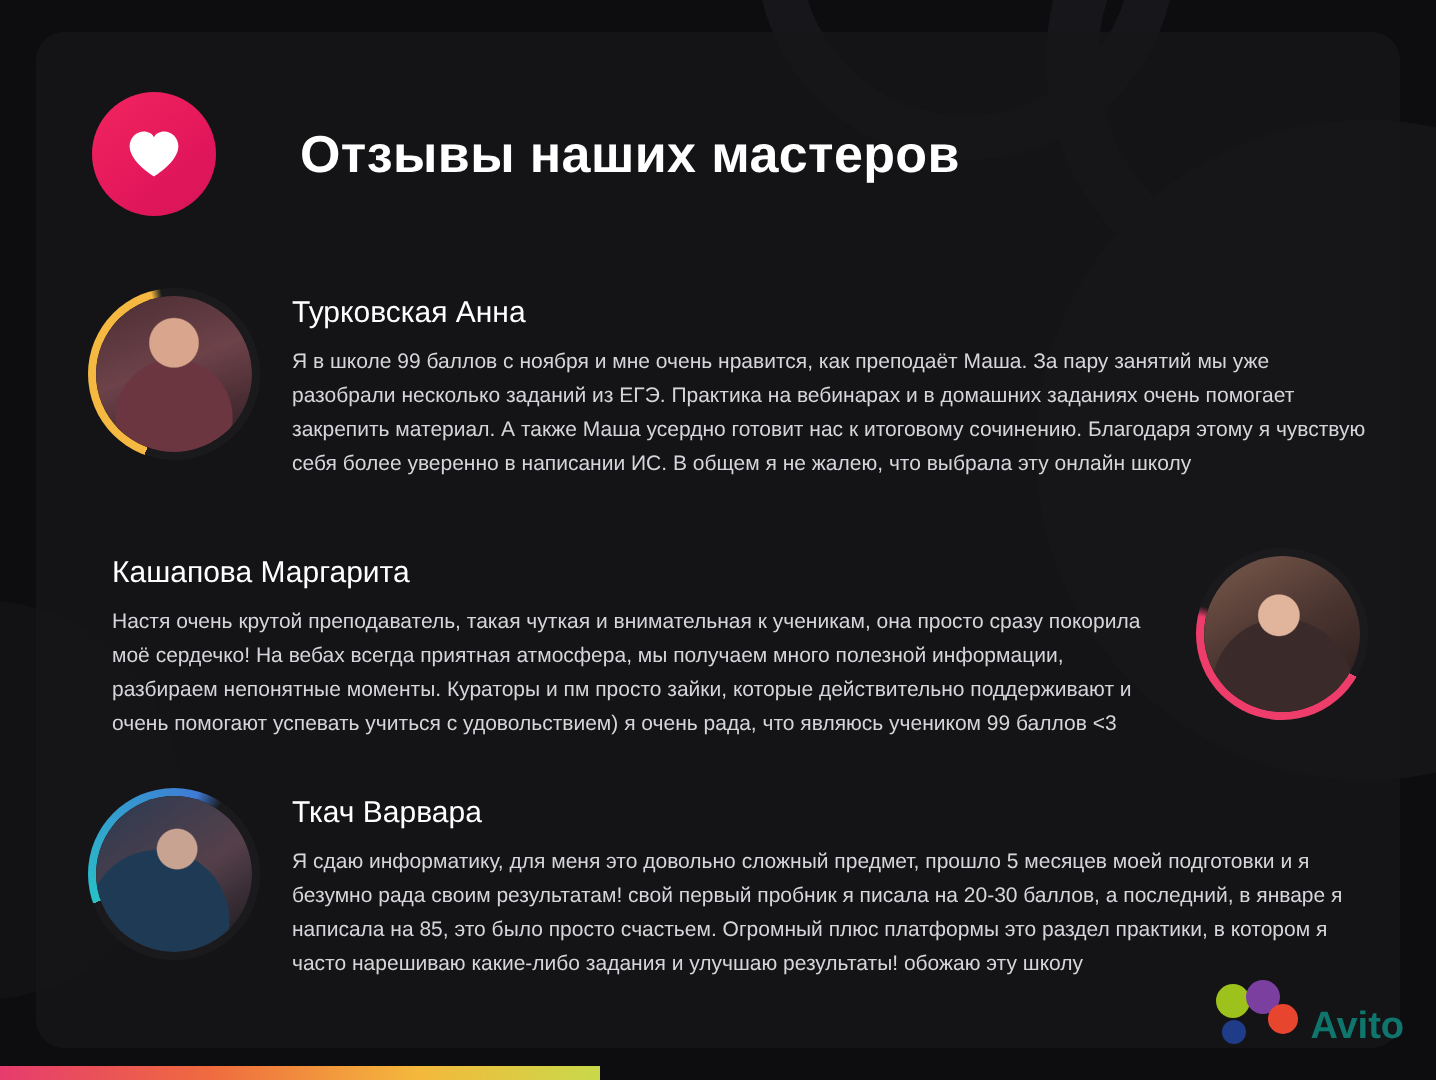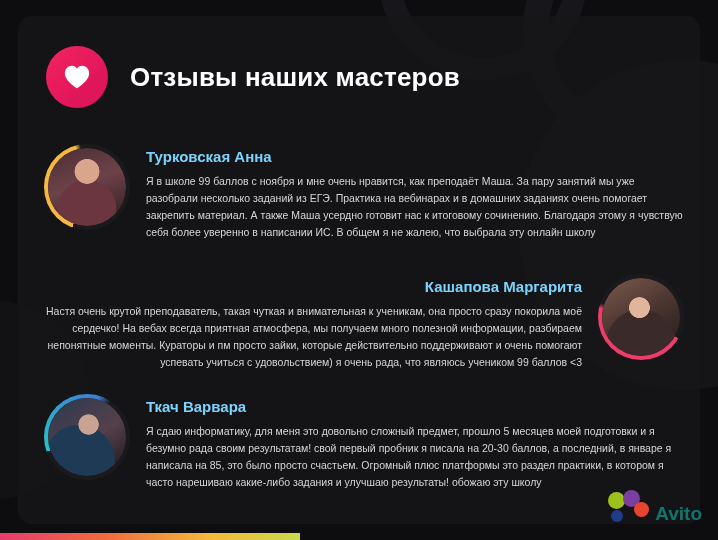--- a/index.html
+++ b/index.html
@@ -62,20 +62,21 @@
     background: linear-gradient(140deg, #f2255f 0%, #e3175b 60%, #d81458 100%);
     display: flex; align-items: center; justify-content: center;
     box-shadow: 0 0 0 0 rgba(0,0,0,0);
   }
   .heart-badge svg { width: 30px; height: 30px; display:block; }
   .header-title {
     color: #ffffff;
     font-size: 26px;
     font-weight: bold;
     letter-spacing: .2px;
+    margin-left: 20px;
   }
 
   
   .tst {
     position: absolute;
     display: flex;
     gap: 16px;
   }
   .tst-1 { left: 26px;  top: 128px;  width: 640px; }
   .tst-2 { left: 26px;  top: 258px;  width: 640px; flex-direction: row-reverse; }
@@ -116,32 +117,32 @@
       radial-gradient(circle at 48% 38%, #e0b59c 0 16%, rgba(0,0,0,0) 17%),
       radial-gradient(circle at 50% 85%, #3a2a2a 0 45%, rgba(0,0,0,0) 46%),
       linear-gradient(150deg, #7a5a4c 0%, #4a3430 50%, #241a18 100%); }
   .ph-3 { background:
       radial-gradient(circle at 52% 34%, #c9a391 0 15%, rgba(0,0,0,0) 16%),
       radial-gradient(circle at 40% 80%, #1f3a55 0 45%, rgba(0,0,0,0) 46%),
       linear-gradient(145deg, #2a3a52 0%, #55404a 55%, #16161c 100%); }
 
   .tst-body { flex: 1 1 auto; padding-top: 4px; }
   .tst-name {
-    color: #7dd3fc;
+    color: #ffffff;
     font-size: 15px;
-    font-weight: bold;
+    font-weight: normal;
     margin-bottom: 8px;
   }
   .tst-text {
     color: #d6d6da;
     font-size: 10.5px;
     line-height: 1.62;
   }
   .align-right .tst-name,
-  .align-right .tst-text { text-align: right; }
+  .align-right .tst-text { text-align: left; margin-left: 12px; }
 
   
   .footer-bar {
     position: absolute;
     left: 0; bottom: 0;
     width: 300px; height: 7px;
     background: linear-gradient(90deg, #e53c6e 0%, #ef6b3f 35%, #f4b93c 70%, #c9d94a 100%);
     z-index: 2;
   }
   .avito {

